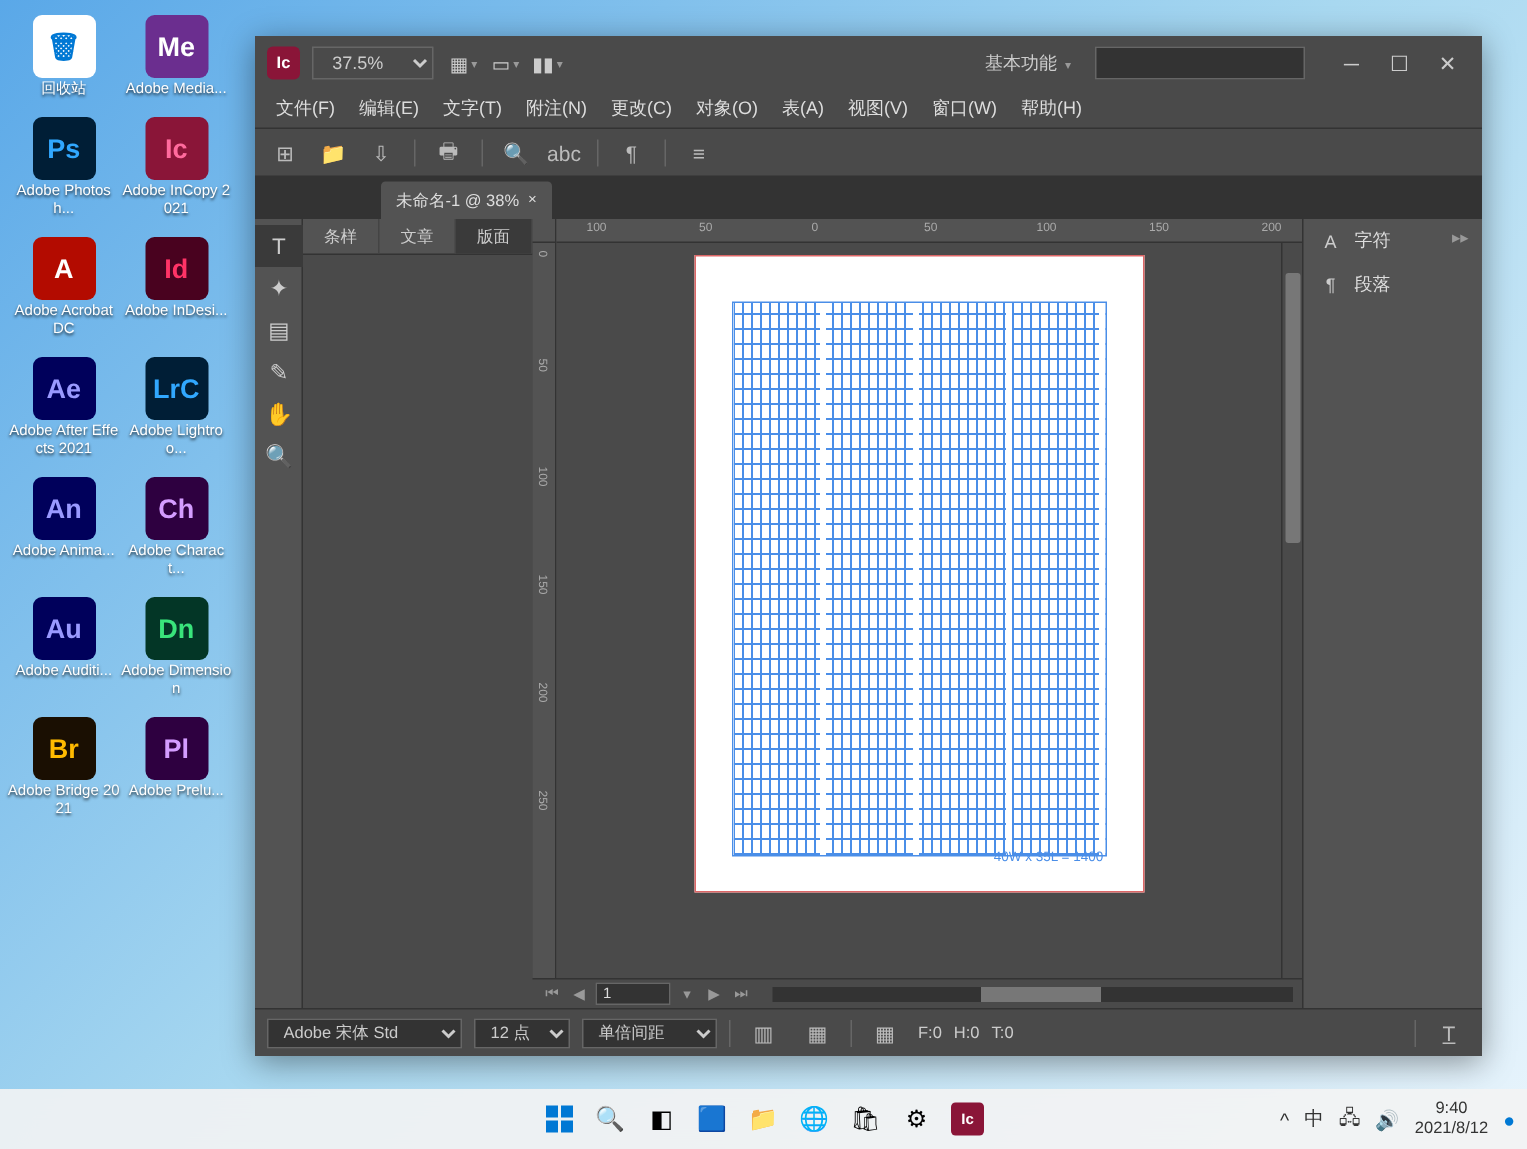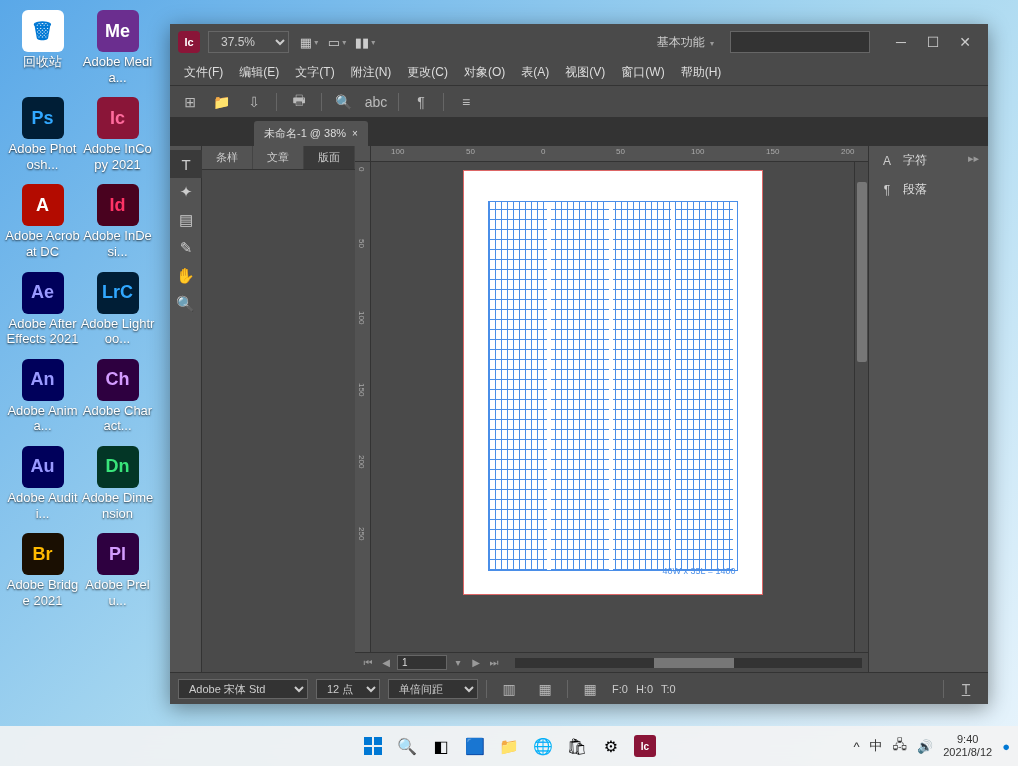--- a/index.html
+++ b/index.html
@@ -2,29 +2,29 @@
 <html><head>
 <meta charset="utf-8">
 <style>
 * { margin: 0; padding: 0; box-sizing: border-box; font-family: "Microsoft YaHei", sans-serif; }
 body { width: 1018px; height: 766px; background: linear-gradient(135deg, #5aa8e8 0%, #a8d8f0 50%, #e8f4fc 100%); overflow: hidden; position: relative; }
 
 
 .desktop { position: absolute; top: 0; left: 0; width: 170px; padding: 10px 5px; }
 .desktop-icon { width: 75px; display: inline-block; vertical-align: top; text-align: center; margin-bottom: 12px; cursor: pointer; }
 .desktop-icon .icon-box { width: 42px; height: 42px; margin: 0 auto 2px; border-radius: 6px; display: flex; align-items: center; justify-content: center; font-weight: bold; font-size: 18px; color: #fff; }
-.desktop-icon .icon-label { font-size: 13px; color: #fff; text-shadow: 0 1px 2px rgba(0,0,0,0.8); line-height: 1.2; word-break: break-all; }
+.desktop-icon .icon-label { font-size: 10px; color: #fff; text-shadow: 0 1px 2px rgba(0,0,0,0.8); line-height: 1.2; word-break: break-all; }
 
 
 .app-window { position: absolute; left: 170px; top: 24px; width: 818px; height: 680px; background: #4a4a4a; box-shadow: 0 4px 20px rgba(0,0,0,0.4); display: flex; flex-direction: column; }
 
 
 .title-bar { height: 36px; background: #4a4a4a; display: flex; align-items: center; padding: 0 8px; gap: 8px; }
 .app-icon { width: 22px; height: 22px; background: #8a1538; border-radius: 4px; display: flex; align-items: center; justify-content: center; color: #fff; font-size: 11px; font-weight: bold; }
-.zoom-select { background: #4a4a4a; color: #ccc; border: 1px solid #666; padding: 2px 16px 2px 8px; font-size: 12px; height: 22px; }
+.zoom-select { background: #4a4a4a; color: #ccc; border: 1px solid #666; padding: 2px 16px 2px 8px; font-size: 12px; height: 22px; text-align: center; }
 .title-spacer { flex: 1; }
 .workspace-select { color: #ccc; font-size: 12px; padding: 4px 8px; cursor: pointer; }
 .search-box { width: 140px; height: 22px; background: #333; border: 1px solid #666; }
 .window-controls { display: flex; gap: 2px; margin-left: 8px; }
 .window-btn { width: 30px; height: 24px; display: flex; align-items: center; justify-content: center; color: #ccc; cursor: pointer; font-size: 14px; }
 
 .title-tool-group { display: flex; gap: 4px; }
 .title-tool { width: 24px; height: 22px; display: flex; align-items: center; justify-content: center; color: #ccc; cursor: pointer; font-size: 13px; }
 .chev-down { font-size: 8px; color: #999; margin-left: 2px; }
 

